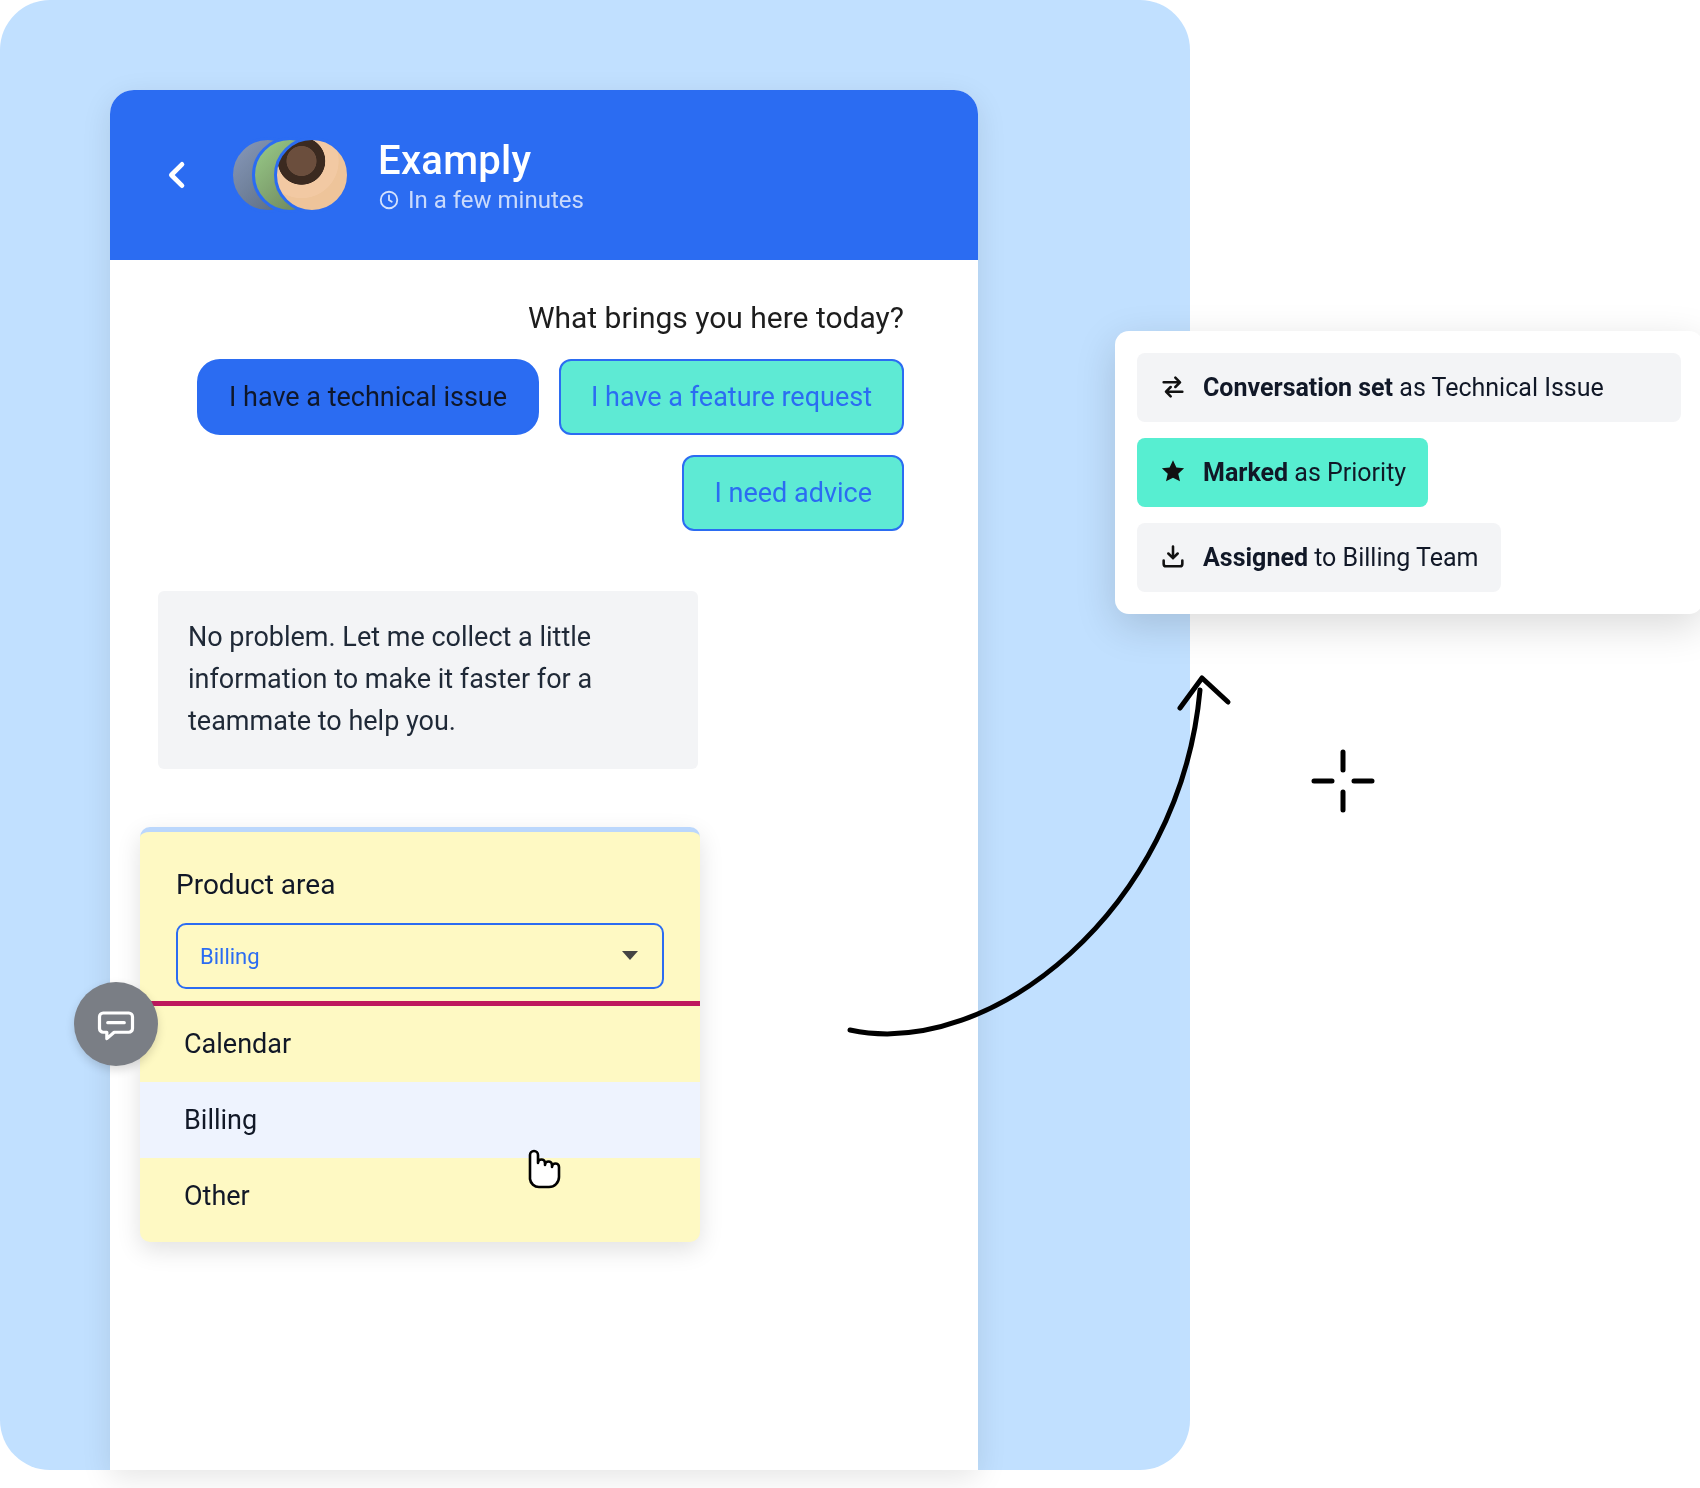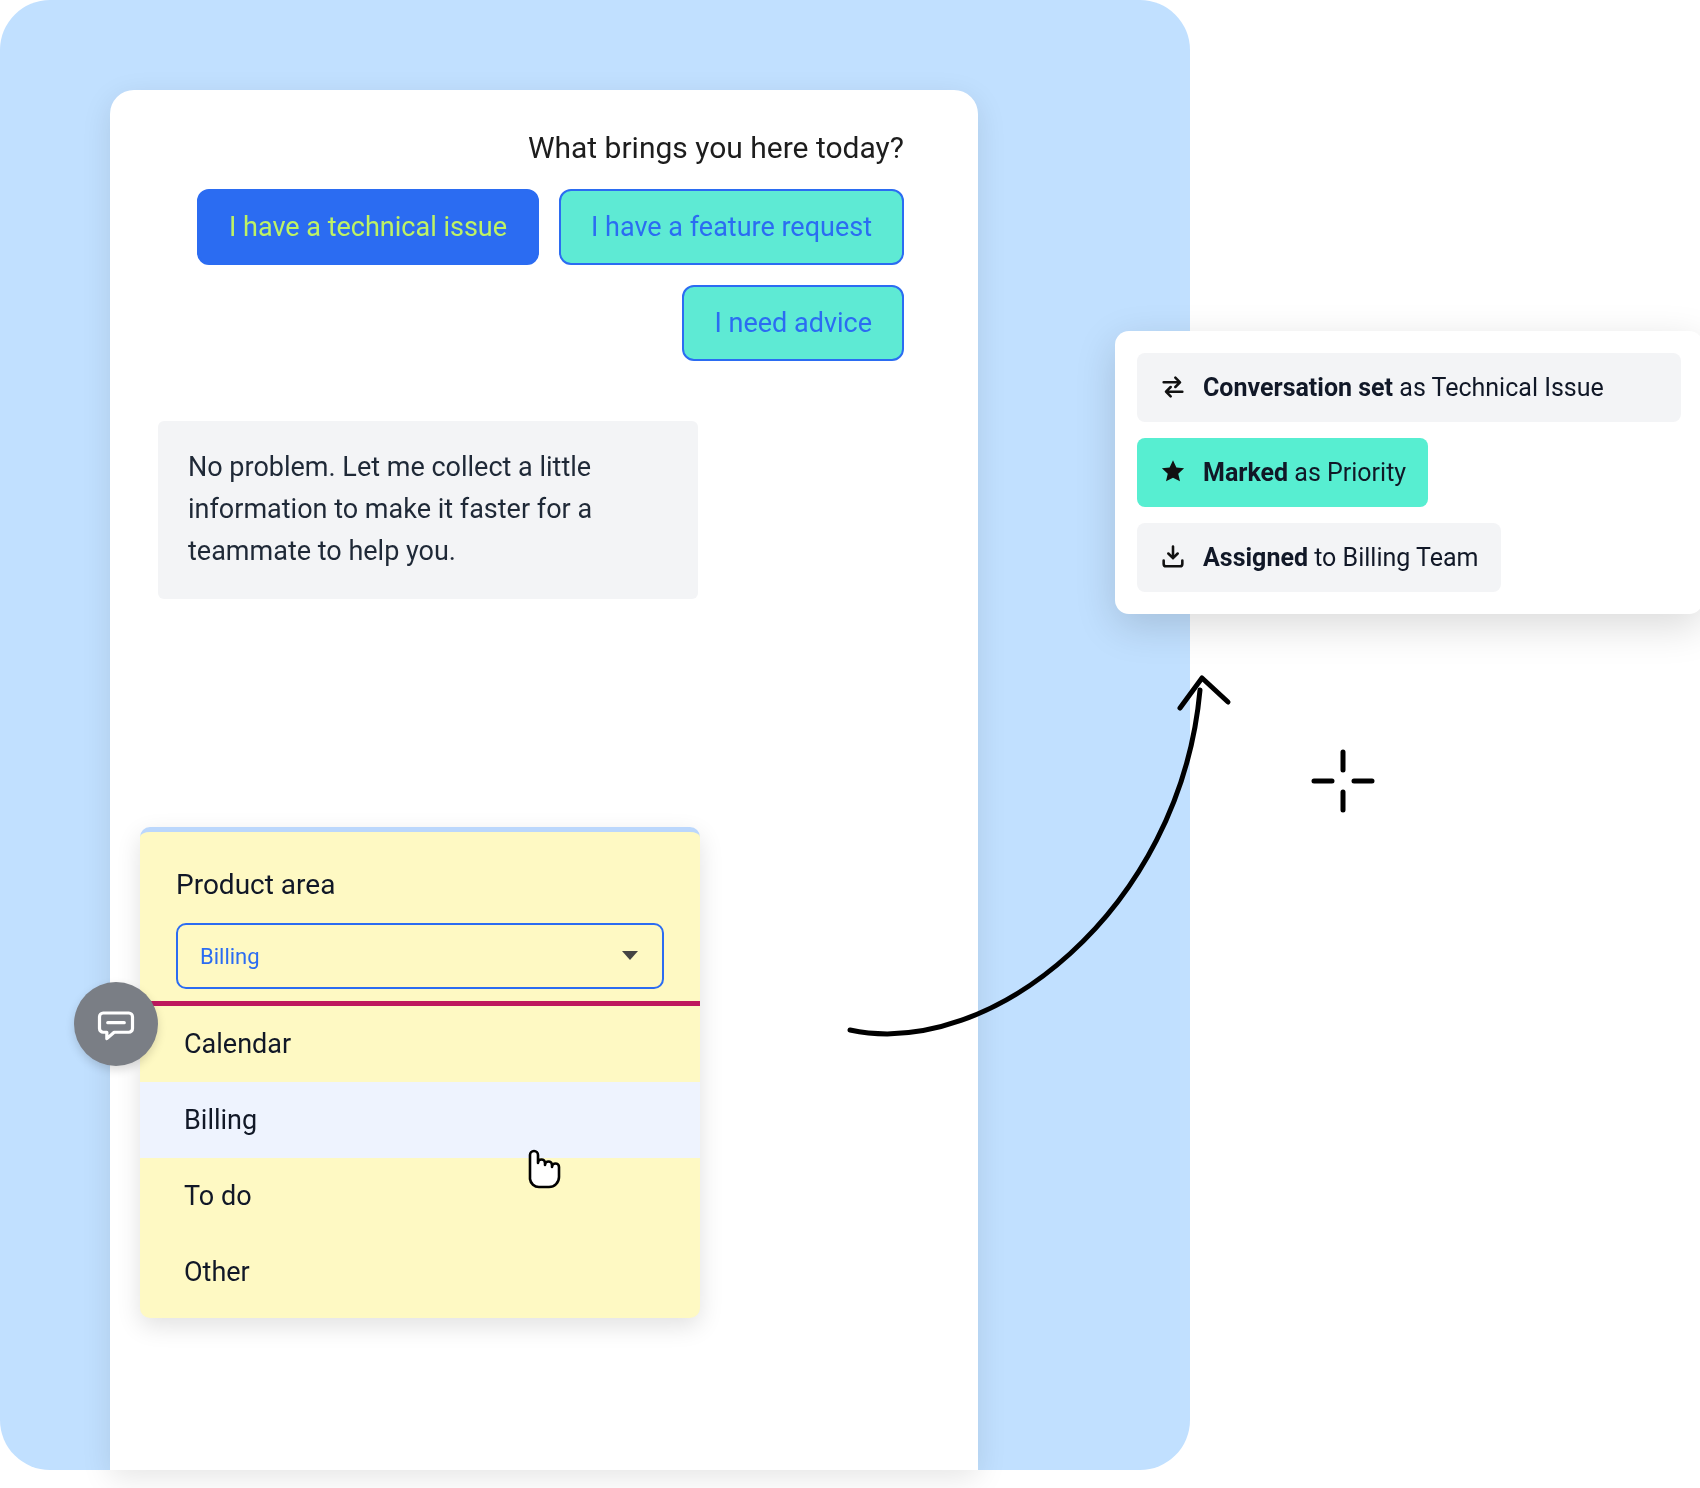--- a/index.html
+++ b/index.html
@@ -47,21 +47,21 @@
   .title { font-size: 40px; font-weight: 500; letter-spacing: .3px;}
   .subtitle { display:flex; align-items:center; gap:8px; color: rgba(255,255,255,.75); font-size: 24px; margin-top:2px;}
   .clock-icon { width: 22px; height:22px;}
   .chat-body { padding: 40px 48px 40px 48px; }
   .bot-q { font-size: 30px; color:#1d1d1d; text-align: right; margin-right: 26px; margin-bottom: 24px;}
   .options { display:flex; flex-wrap: wrap; justify-content: flex-end; gap: 20px; margin-right: 26px;}
   .option-btn, .option-btn-filled {
     font-size: 27px; padding: 20px 30px; border-radius: 12px;
     border: 2px solid #2B6CF2; color:#2B6CF2; background:#5eead4; cursor:pointer;
   }
-  .option-btn-filled { background:#2B6CF2; color:#bef264; border-color:#2B6CF2;}
+  .option-btn-filled { background:#2B6CF2; color:#0f172a; border-color:#2B6CF2;border-radius:23px;}
   .bot-msg {
     margin-top: 60px;
     background:#F3F4F6; border-radius: 6px;
     width: 540px; padding: 26px 30px;
     color:#1f2937; font-size: 27px; line-height: 1.55;
   }
   
   .dropdown-card {
     position: absolute; top: 827px; left: 140px;
     width: 560px; background:#fef9c3;
@@ -130,20 +130,42 @@
     width: 42px; height: 48px;
   }
 </style>
 </head>
 <body>
 
 <div class="canvas">
   <div class="backdrop"></div>
 
   <div class="chat">
+    <div class="chat-header">
+      <div class="back-btn">
+        <svg viewBox="0 0 24 24" width="32" height="32">
+          <path d="M15 4 L7 12 L15 20" stroke="#fff" stroke-width="3.5" fill="none" stroke-linecap="round" stroke-linejoin="round"></path>
+        </svg>
+      </div>
+      <div class="avatars">
+        <div class="avatar a1"></div>
+        <div class="avatar a2"></div>
+        <div class="avatar a3"></div>
+      </div>
+      <div class="title-block">
+        <div class="title">Examply</div>
+        <div class="subtitle">
+          <svg class="clock-icon" viewBox="0 0 24 24">
+            <circle cx="12" cy="12" r="9" stroke="rgba(255,255,255,.8)" stroke-width="2" fill="none"></circle>
+            <path d="M12 7v5l3 2" stroke="rgba(255,255,255,.8)" stroke-width="2" fill="none" stroke-linecap="round"></path>
+          </svg>
+          <span>In a few minutes</span>
+        </div>
+      </div>
+    </div>
 
     <div class="chat-body">
       <div class="bot-q">What brings you here today?</div>
       <div class="options">
         <div class="option-btn-filled">I have a technical issue</div>
         <div class="option-btn">I have a feature request</div>
         <div class="option-btn">I need advice</div>
       </div>
       <div class="bot-msg">No problem. Let me collect a little information to make it faster for a teammate to help you.</div>
     </div>
@@ -153,21 +175,20 @@
     <div class="dd-label">Product area</div>
     <div class="dd-select">
       <span class="dd-value">Billing</span>
       <svg class="dd-caret" viewBox="0 0 20 14">
         <path d="M2 2 L10 11 L18 2 Z" fill="#444"></path>
       </svg>
     </div>
     <div class="dd-options">
       <div class="dd-item">Calendar</div>
       <div class="dd-item hover">Billing</div>
-      <div class="dd-item">To do</div>
       <div class="dd-item">Other</div>
     </div>
   </div>
 
   <svg class="cursor" viewBox="0 0 42 48">
     <path d="M11 38 V14 a4 4 0 0 1 8 0 V22 a3.5 3.5 0 0 1 7 0 V24 a3.5 3.5 0 0 1 7 0 V26 a3.5 3.5 0 0 1 7 0 V36 a10 10 0 0 1 -10 10 H20 a9 9 0 0 1 -9 -8 Z" fill="#fff" stroke="#000" stroke-width="2.6" stroke-linejoin="round"></path>
   </svg>
 
   <div class="fab">
     <svg viewBox="0 0 48 48" width="44" height="44">

